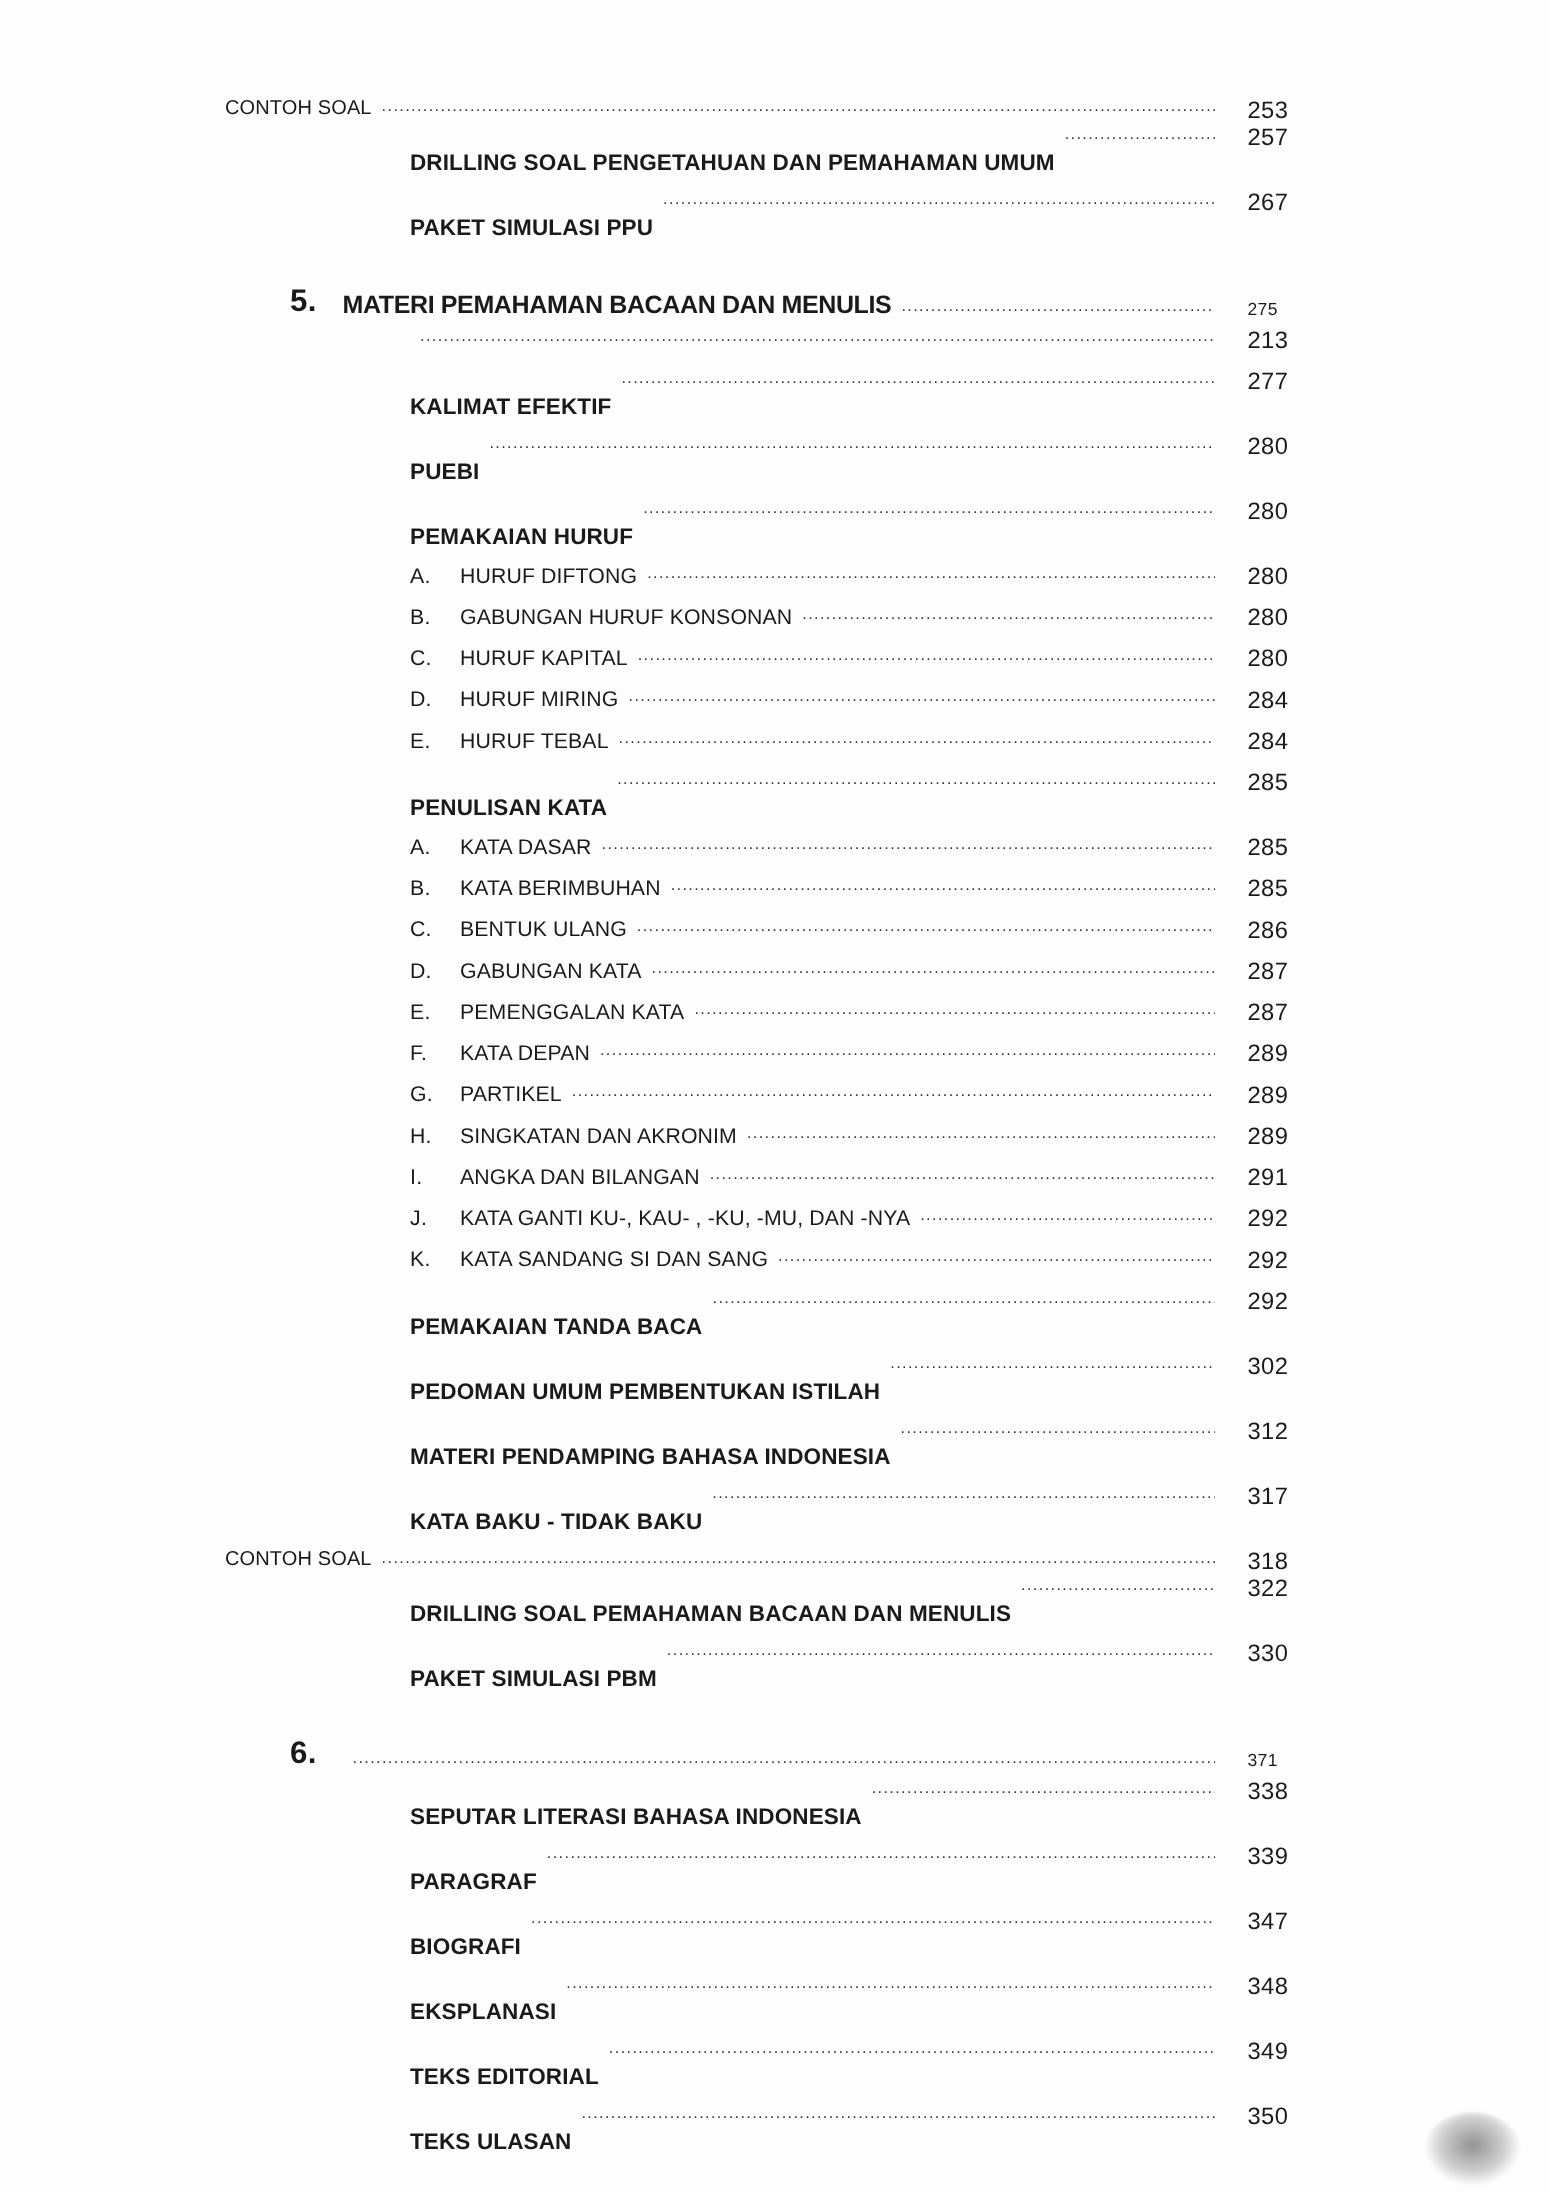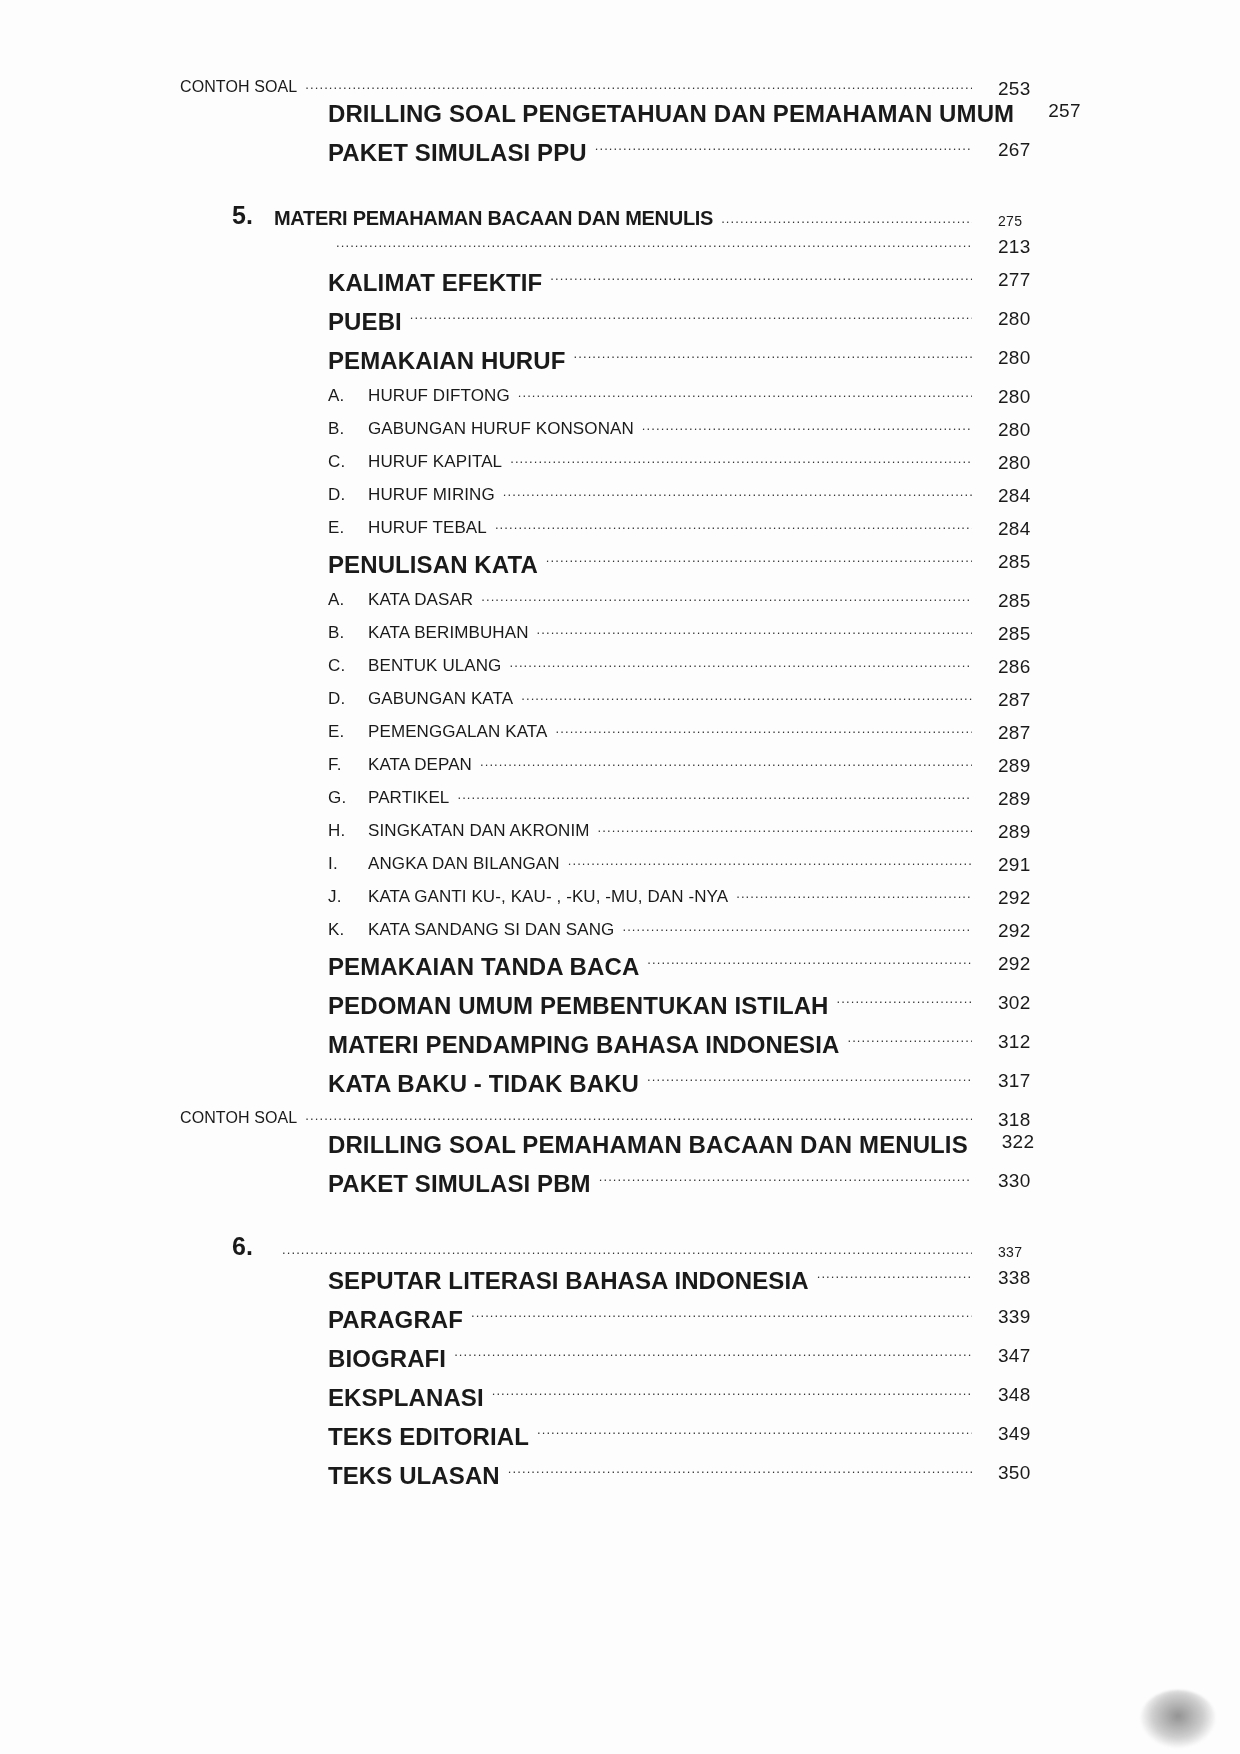--- a/index.html
+++ b/index.html
@@ -99,21 +99,21 @@
   .row.chapter .page-no {
     font-size: 14px;
     padding-bottom: 1px;
   }
 
   
   .row.lvl1 {
     margin-bottom: 11px;
   }
   .row.lvl1 .num-col { width: 0; padding-left: 148px; }
-  .row.lvl1 .label { font-size: 24px; font-weight: 700; }
+  .row.lvl1 .label { font-size: 18px; font-weight: 700; margin-top: 20px; }
 
   
   .row.lvl1light .label { font-weight: 400; }
 
   
   .row.lvl2 {
     margin-bottom: 11px;
   }
   .row.lvl2 .num-col {
     width: 40px;
@@ -331,21 +331,21 @@
     </div>
     <div class="row lvl1">
       <span class="num-col"></span>
       <span class="label">PAKET SIMULASI PBM</span>
       <span class="leader">........................................................................................................................................................................................................</span>
       <span class="page-no">330</span>
     </div>
     <div class="row chapter">
       <span class="num-col">6.</span>
       <span class="leader">........................................................................................................................................................................................................</span>
-      <span class="page-no">337</span>
+      <span class="page-no">371</span>
     </div>
     <div class="row lvl1">
       <span class="num-col"></span>
       <span class="label">SEPUTAR LITERASI BAHASA INDONESIA</span>
       <span class="leader">........................................................................................................................................................................................................</span>
       <span class="page-no">338</span>
     </div>
     <div class="row lvl1">
       <span class="num-col"></span>
       <span class="label">PARAGRAF</span>

